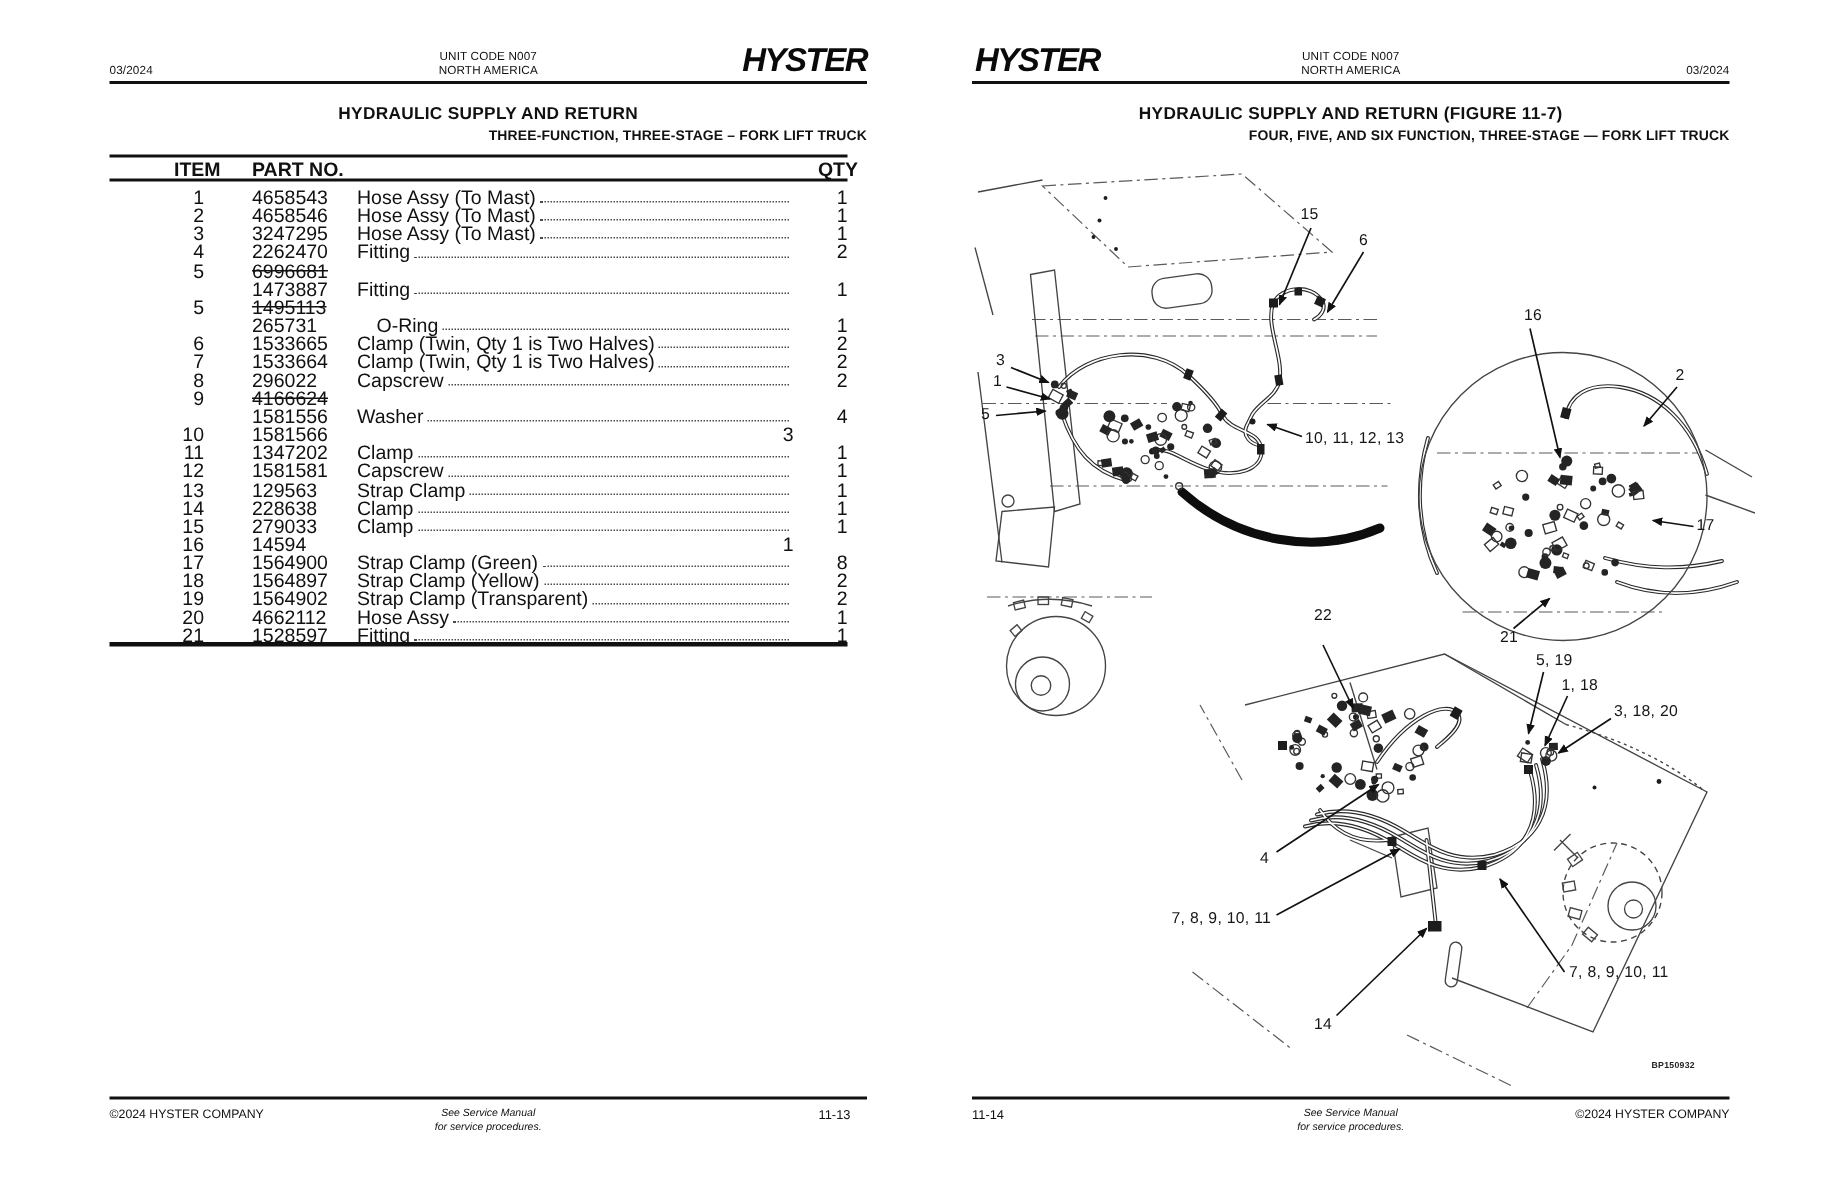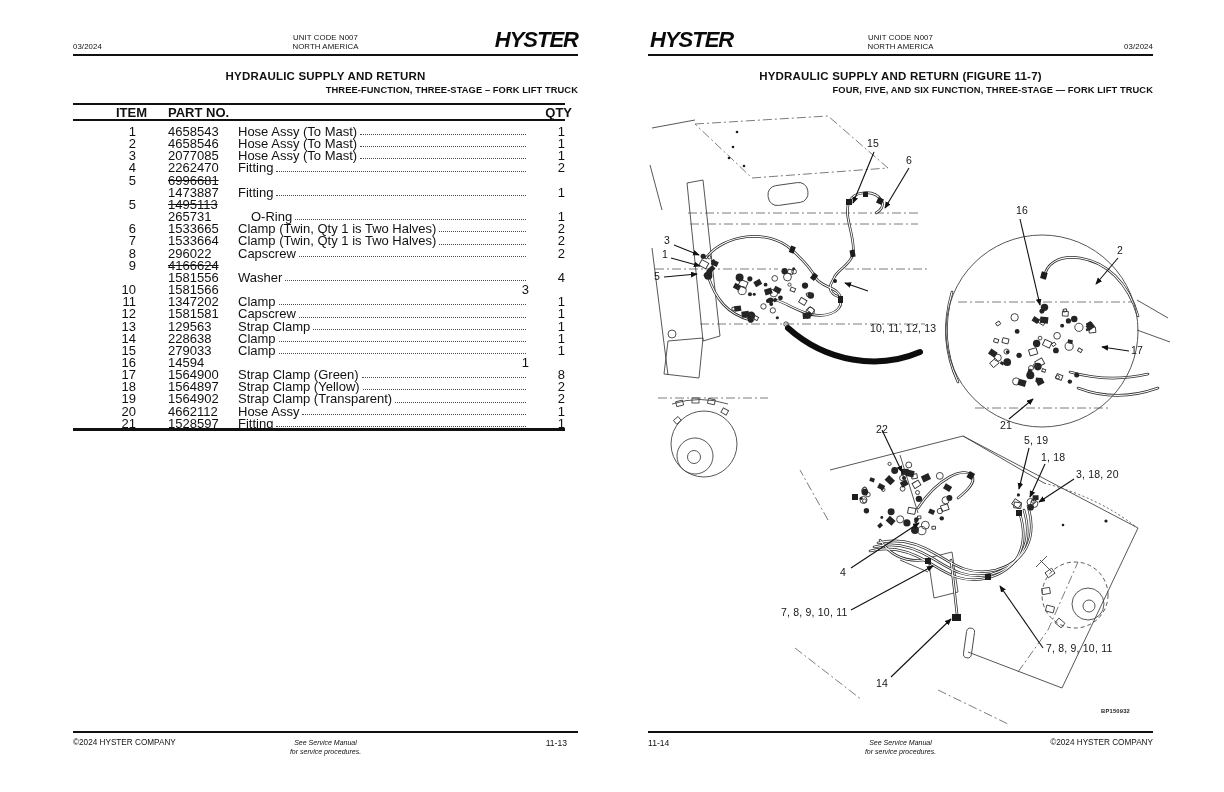--- a/index.html
+++ b/index.html
@@ -86,21 +86,21 @@
         <span class="c-item">2</span>
         <span class="c-part">4658546</span>
         <span class="c-desc">
           <span class="desc-text">Hose Assy (To Mast)</span>
           <span class="dots"></span>
         </span>
         <span class="c-qty">1</span>
       </div>
       <div class="trow">
         <span class="c-item">3</span>
-        <span class="c-part">2077085</span>
+        <span class="c-part">3247295</span>
         <span class="c-desc">
           <span class="desc-text">Hose Assy (To Mast)</span>
           <span class="dots"></span>
         </span>
         <span class="c-qty">1</span>
       </div>
       <div class="trow">
         <span class="c-item">4</span>
         <span class="c-part">2262470</span>
         <span class="c-desc">
@@ -631,23 +631,23 @@
         </g>
     </svg>
     <div id="callouts">
         <div class="callout" style="left: 227px; top: 38px;">15</div>
         <div class="callout" style="left: 266px; top: 55px;">6</div>
         <div class="callout" style="left: 376px; top: 105px;">16</div>
         <div class="callout" style="left: 24px; top: 135px;">3</div>
         <div class="callout" style="left: 22px; top: 149px;">1</div>
         <div class="callout" style="left: 14px; top: 171px;">5</div>
         <div class="callout" style="left: 477px; top: 145px;">2</div>
-        <div class="callout" style="left: 230px; top: 187px; margin-top: 36px;">10, 11, 12, 13</div>
+        <div class="callout" style="left: 230px; top: 187px;">10, 11, 12, 13</div>
         <div class="callout" style="left: 491px; top: 245px;">17</div>
-        <div class="callout" style="left: 236px; top: 324px;">22</div>
+        <div class="callout" style="left: 236px; top: 305px;">22</div>
         <div class="callout" style="left: 360px; top: 320px;">21</div>
         <div class="callout" style="left: 384px; top: 335px;">5, 19</div>
         <div class="callout" style="left: 401px; top: 352px;">1, 18</div>
         <div class="callout" style="left: 436px; top: 369px;">3, 18, 20</div>
         <div class="callout" style="left: 200px; top: 467px;">4</div>
         <div class="callout" style="left: 141px; top: 507px;">7, 8, 9, 10, 11</div>
         <div class="callout" style="left: 236px; top: 578px;">14</div>
         <div class="callout" style="left: 406px; top: 543px;">7, 8, 9, 10, 11</div>
       </div>
     <div class="figcode" style="left:461px;top:608px">BP150932</div>

